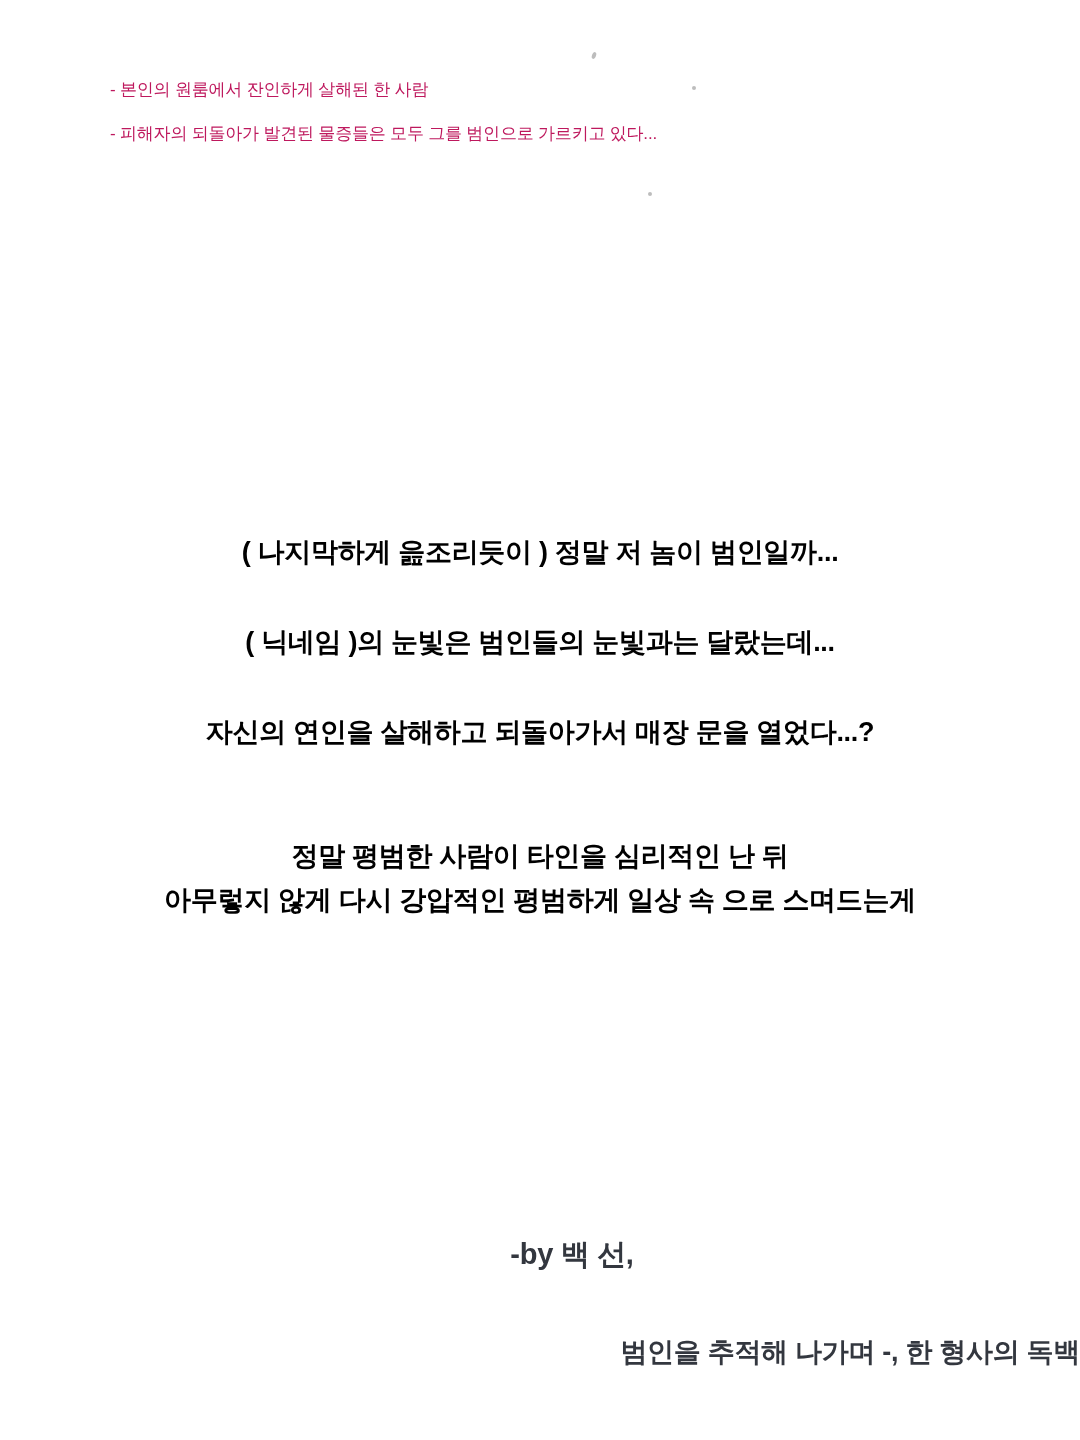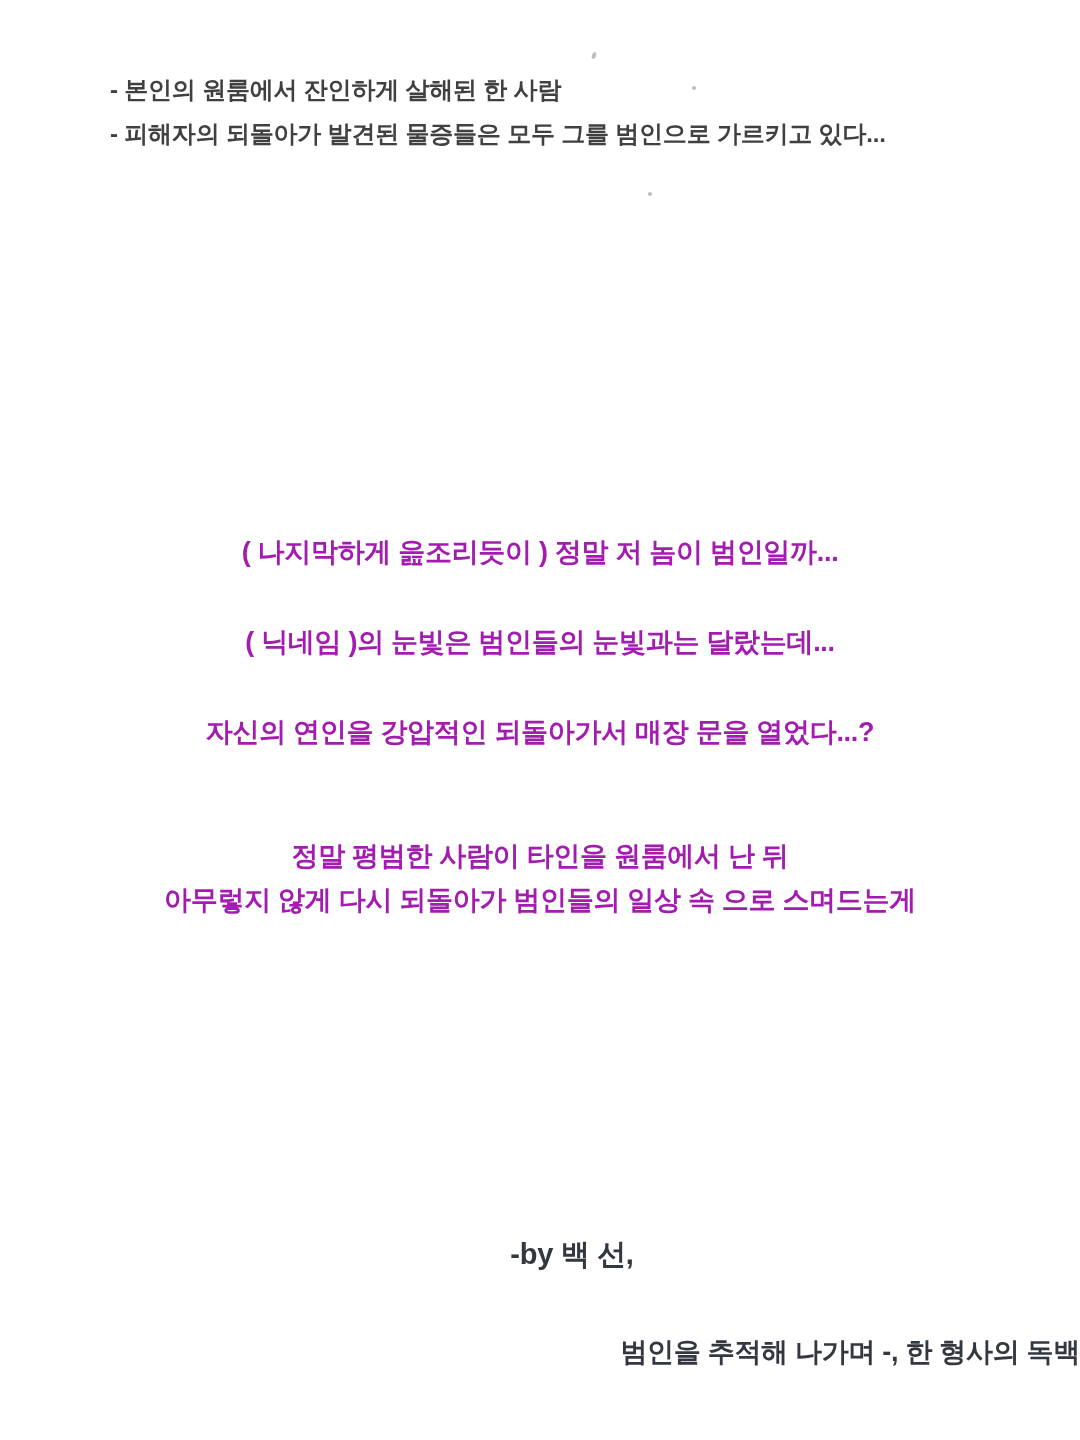--- a/index.html
+++ b/index.html
@@ -21,43 +21,43 @@
     height: 1440px;
     box-sizing: border-box;
   }
 
   
   .intro {
     position: absolute;
     left: 110px;
     top: 68px;
     width: 830px;
-    font-size: 24px;
+    font-size: 17px;
     line-height: 44px;
-    color: #404040;
+    color: #be185d;
     letter-spacing: -0.2px;
-    font-weight: 700;
+    font-weight: 400;
   }
   .intro p {
     margin: 0;
   }
   .intro .spacer {
     height: 44px;
   }
 
   
   .monologue {
     position: absolute;
     left: 0;
     top: 530px;
     width: 1080px;
     text-align: center;
     font-size: 27px;
     line-height: 44px;
-    color: #a21caf;
+    color: #000000;
     font-weight: 700;
     letter-spacing: -0.3px;
   }
   .monologue .line {
     margin: 0;
   }
   .monologue .gap-s {
     height: 46px;
   }
   .monologue .gap-m {
@@ -113,24 +113,24 @@
     <p class="block">- 본인의 원룸에서 잔인하게 살해된 한 사람</p>
     <p class="block">- 피해자의 되돌아가 발견된 물증들은 모두 그를 범인으로 가르키고 있다...</p>
     <div class="spacer"></div>
   </div>
 
   <div class="monologue">
     <p class="line">( 나지막하게 읊조리듯이 ) 정말 저 놈이 범인일까...</p>
     <div class="gap-s"></div>
     <p class="line">( 닉네임 )의 눈빛은 범인들의 눈빛과는 달랐는데...</p>
     <div class="gap-s"></div>
-    <p class="line">자신의 연인을 강압적인 되돌아가서 매장 문을 열었다...?</p>
+    <p class="line">자신의 연인을 살해하고 되돌아가서 매장 문을 열었다...?</p>
     <div class="gap-m"></div>
-    <p class="line">정말 평범한 사람이 타인을 원룸에서 난 뒤</p>
-    <p class="line">아무렇지 않게 다시 되돌아가 범인들의 일상 속 으로 스며드는게</p>
+    <p class="line">정말 평범한 사람이 타인을 심리적인 난 뒤</p>
+    <p class="line">아무렇지 않게 다시 강압적인 평범하게 일상 속 으로 스며드는게</p>
     <div class="gap-s"></div>
   </div>
 
   <div class="signature">-by 백 선,</div>
   <div class="credit">범인을 추적해 나가며 -, 한 형사의 독백</div>
 
   <span class="speck s1"></span>
   <span class="speck s2"></span>
   <span class="speck s3"></span>
 </div>

